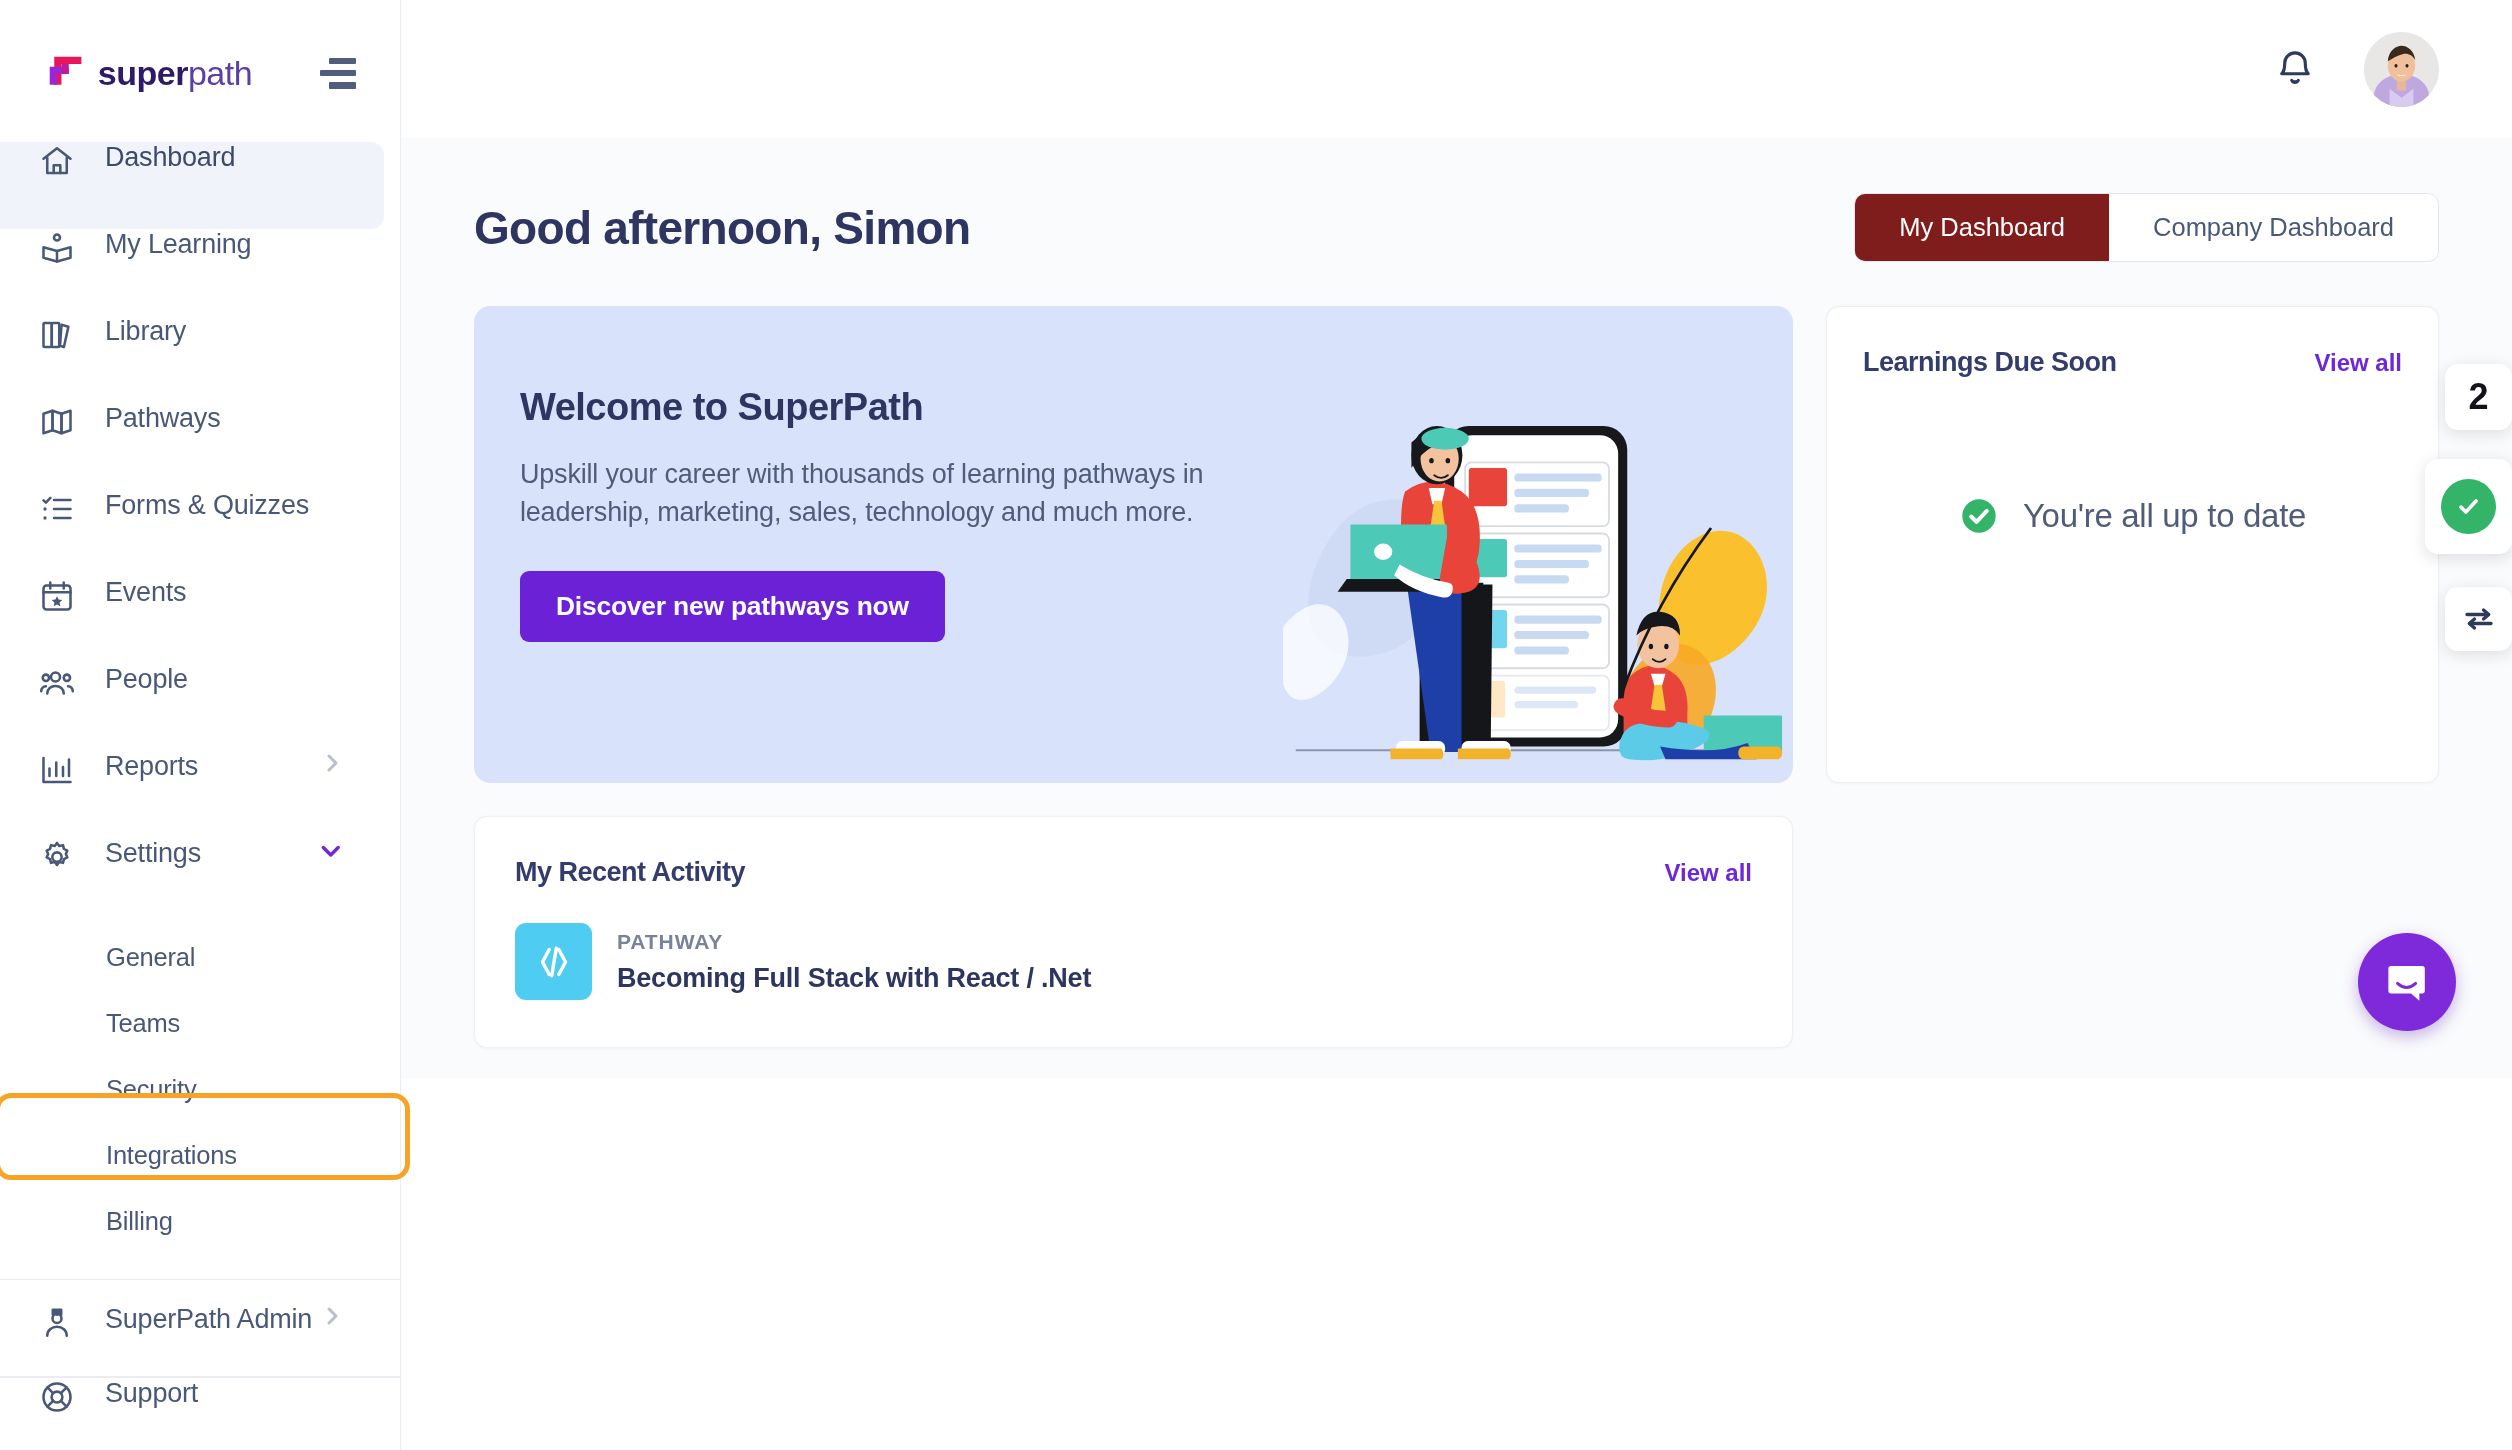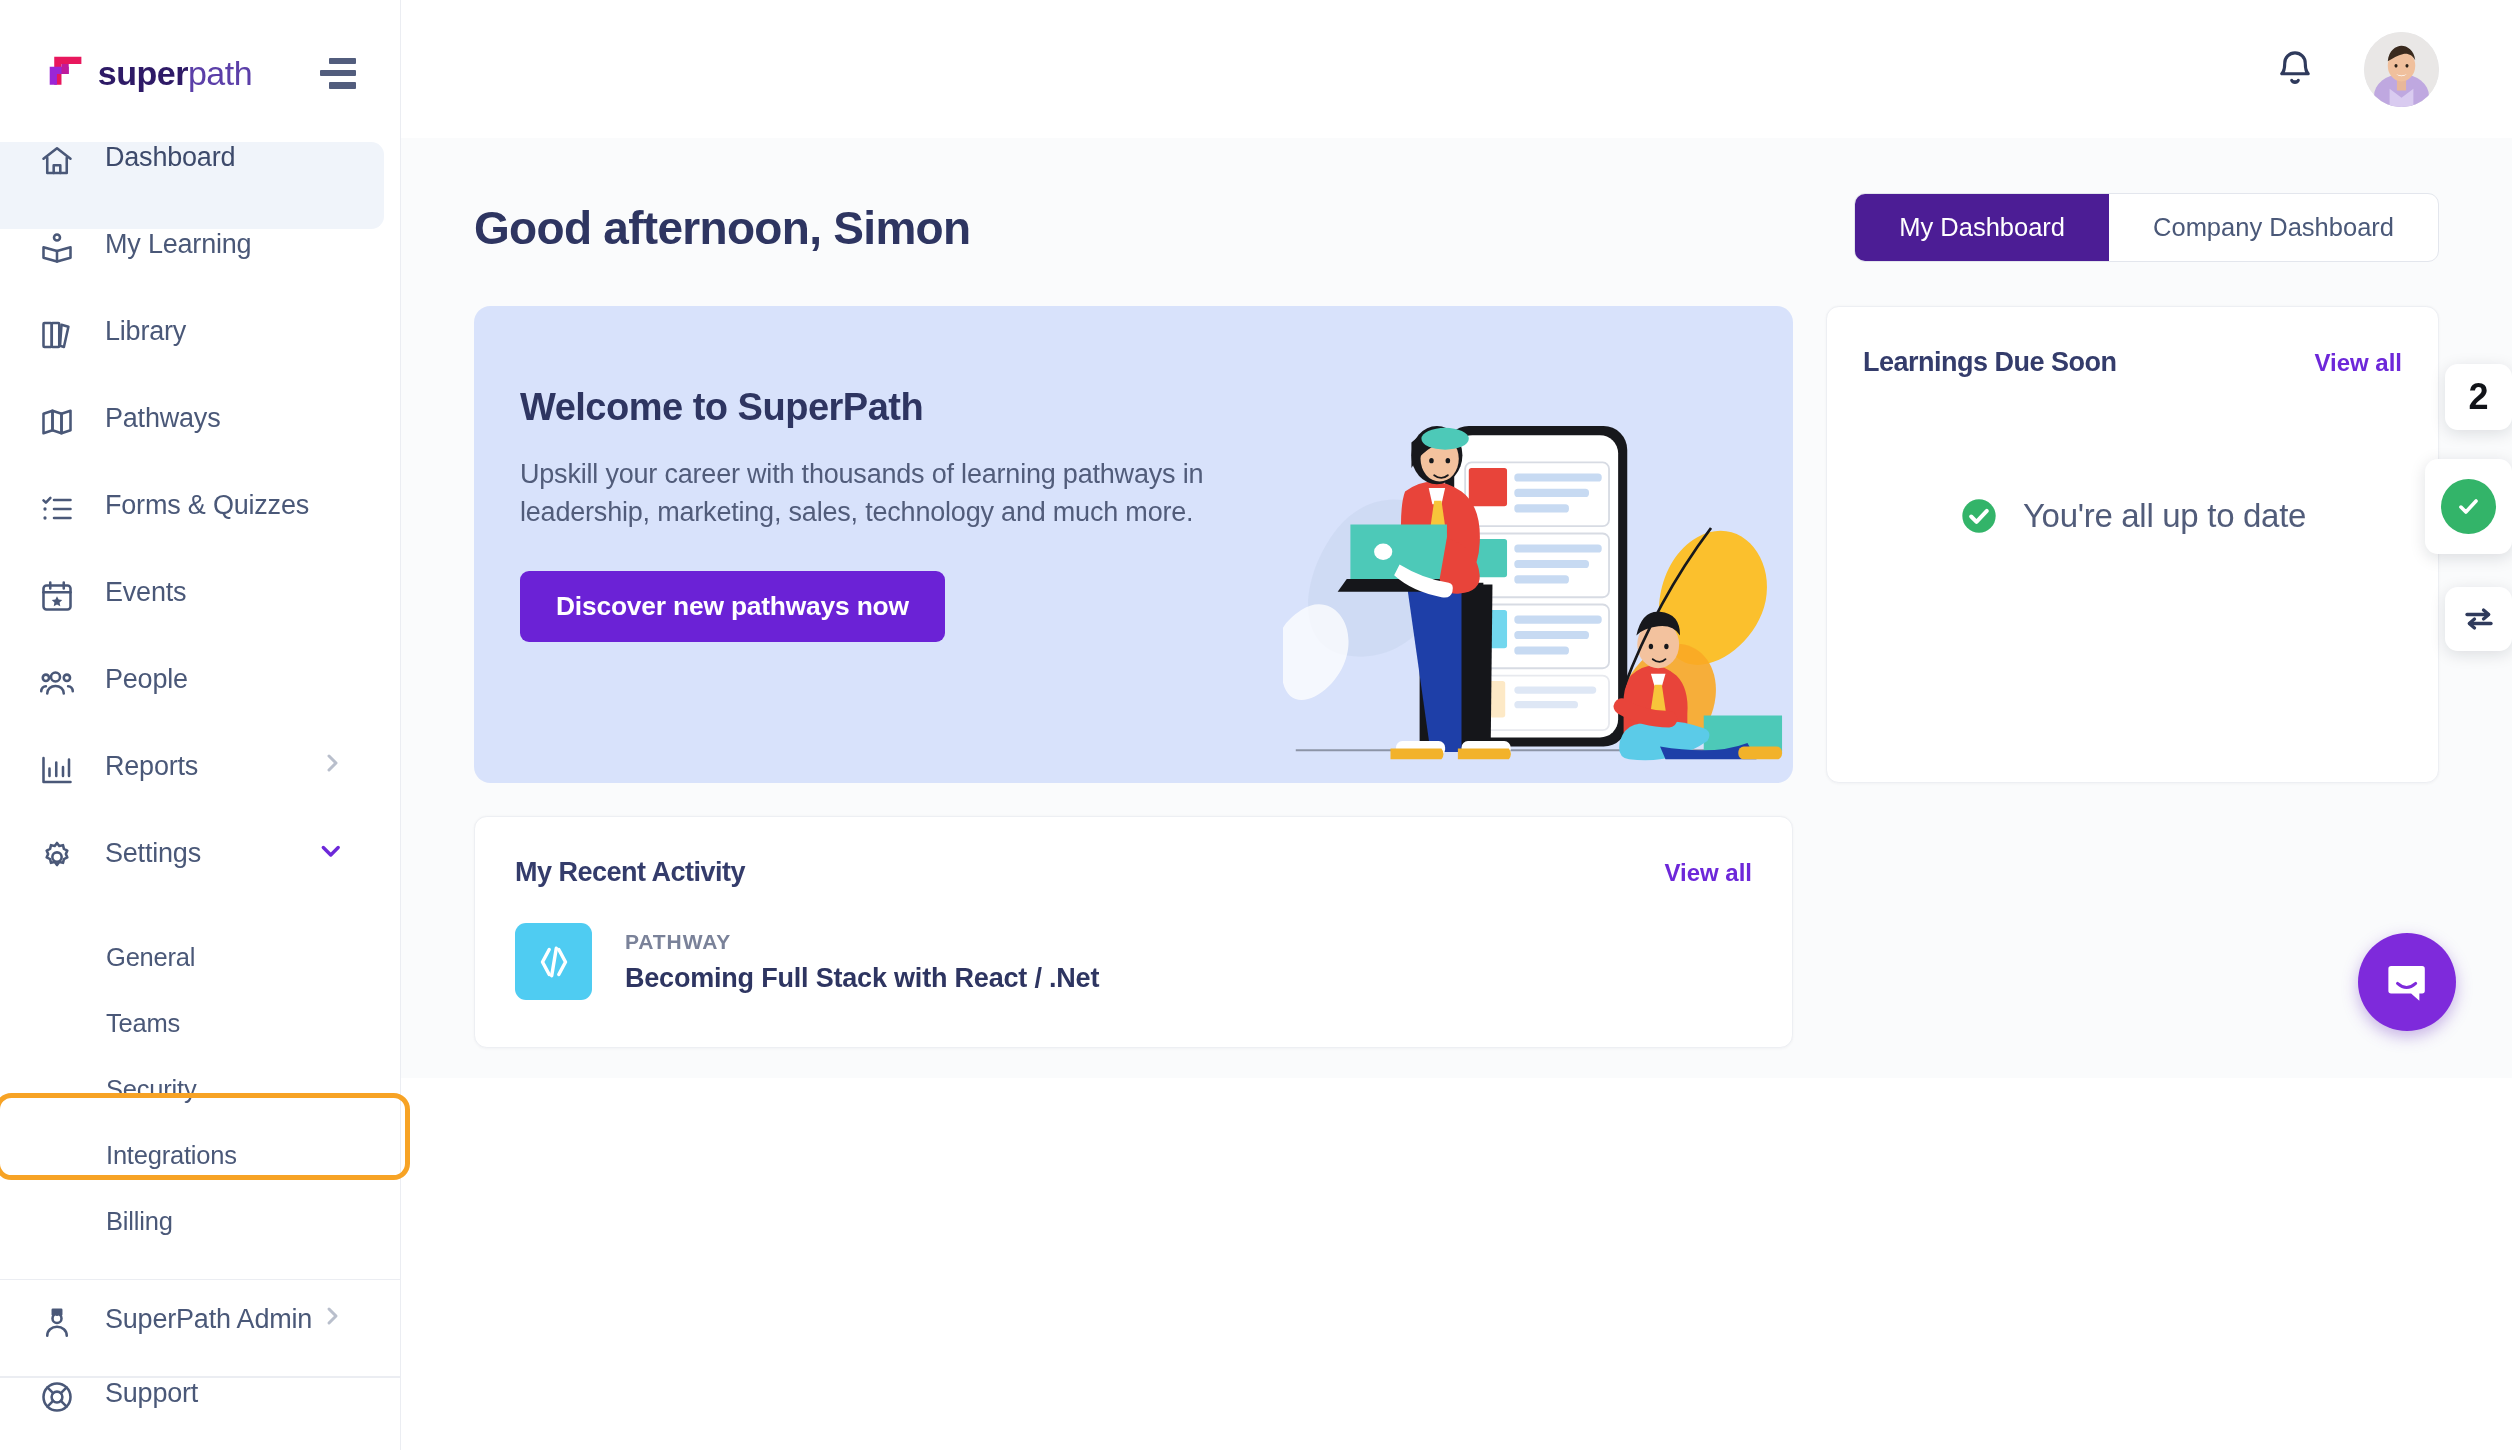--- a/index.html
+++ b/index.html
@@ -92,21 +92,21 @@
   .greeting { font-size: 46px; font-weight: 700; color: #2E3561; letter-spacing: -0.7px; }
 
   .seg {
     display: flex; border: 1.8px solid #E3E6ED; border-radius: 11px; overflow: hidden;
     background: #fff;
   }
   .seg div {
     padding: 0 44px; height: 67px; display: flex; align-items: center;
     font-size: 25.5px; color: #4A5878; cursor: pointer; white-space: nowrap;
   }
-  .seg div.on { background: #4c1d95; color: #ffffff; font-weight: 400; }
+  .seg div.on { background: #7f1d1d; color: #ffffff; font-weight: 400; }
 
   .content { padding: 44px 73px 0 73px; display: flex; gap: 33px; align-items: flex-start; }
   .col-left { flex: 0 0 1319px; display: flex; flex-direction: column; gap: 33px; }
   .col-right { flex: 1 1 auto; }
 
   .banner {
     background: #D8E2FB; border-radius: 16.4px; height: 477px;
     position: relative; overflow: hidden;
   }
   .banner-copy { padding: 80px 0 0 46px; max-width: 802px; position: relative; z-index: 2; }
@@ -122,21 +122,21 @@
 
   .card {
     background: #ffffff; border: 1.8px solid #EDEFF3; border-radius: 12.8px;
     box-shadow: 0 0.9px 2.7px rgba(16,24,40,.04);
   }
   .activity { padding: 40px 40px 47px 40px; }
   .card-head { display: flex; align-items: center; justify-content: space-between; }
   .card-title { font-size: 27px; font-weight: 700; color: #343C6B; letter-spacing: -0.5px; }
   .viewall { font-size: 24px; font-weight: 700; color: #6D28D9; cursor: pointer; }
 
-  .act-row { display: flex; align-items: center; gap: 33px; margin-top: 35px; }
+  .act-row { display: flex; align-items: center; gap: 25px; margin-top: 35px; }
   .act-icon {
     width: 77px; height: 77px; border-radius: 11px; background: #4FCCF2;
     display: flex; align-items: center; justify-content: center; flex: 0 0 77px;
   }
   .act-kind { font-size: 21px; font-weight: 700; color: #7A8299; letter-spacing: 0.9px; }
   .act-title { font-size: 27px; font-weight: 700; color: #2E3561; margin-top: 9px; letter-spacing: -0.2px; }
 
   .due-card { padding: 40px 36px 58px 36px; height: 477px; }
   .due-body { display: flex; align-items: center; justify-content: center; gap: 24px; margin-top: 118px; }
   .due-body .txt { font-size: 33px; color: #515C7A; letter-spacing: -0.3px; }

